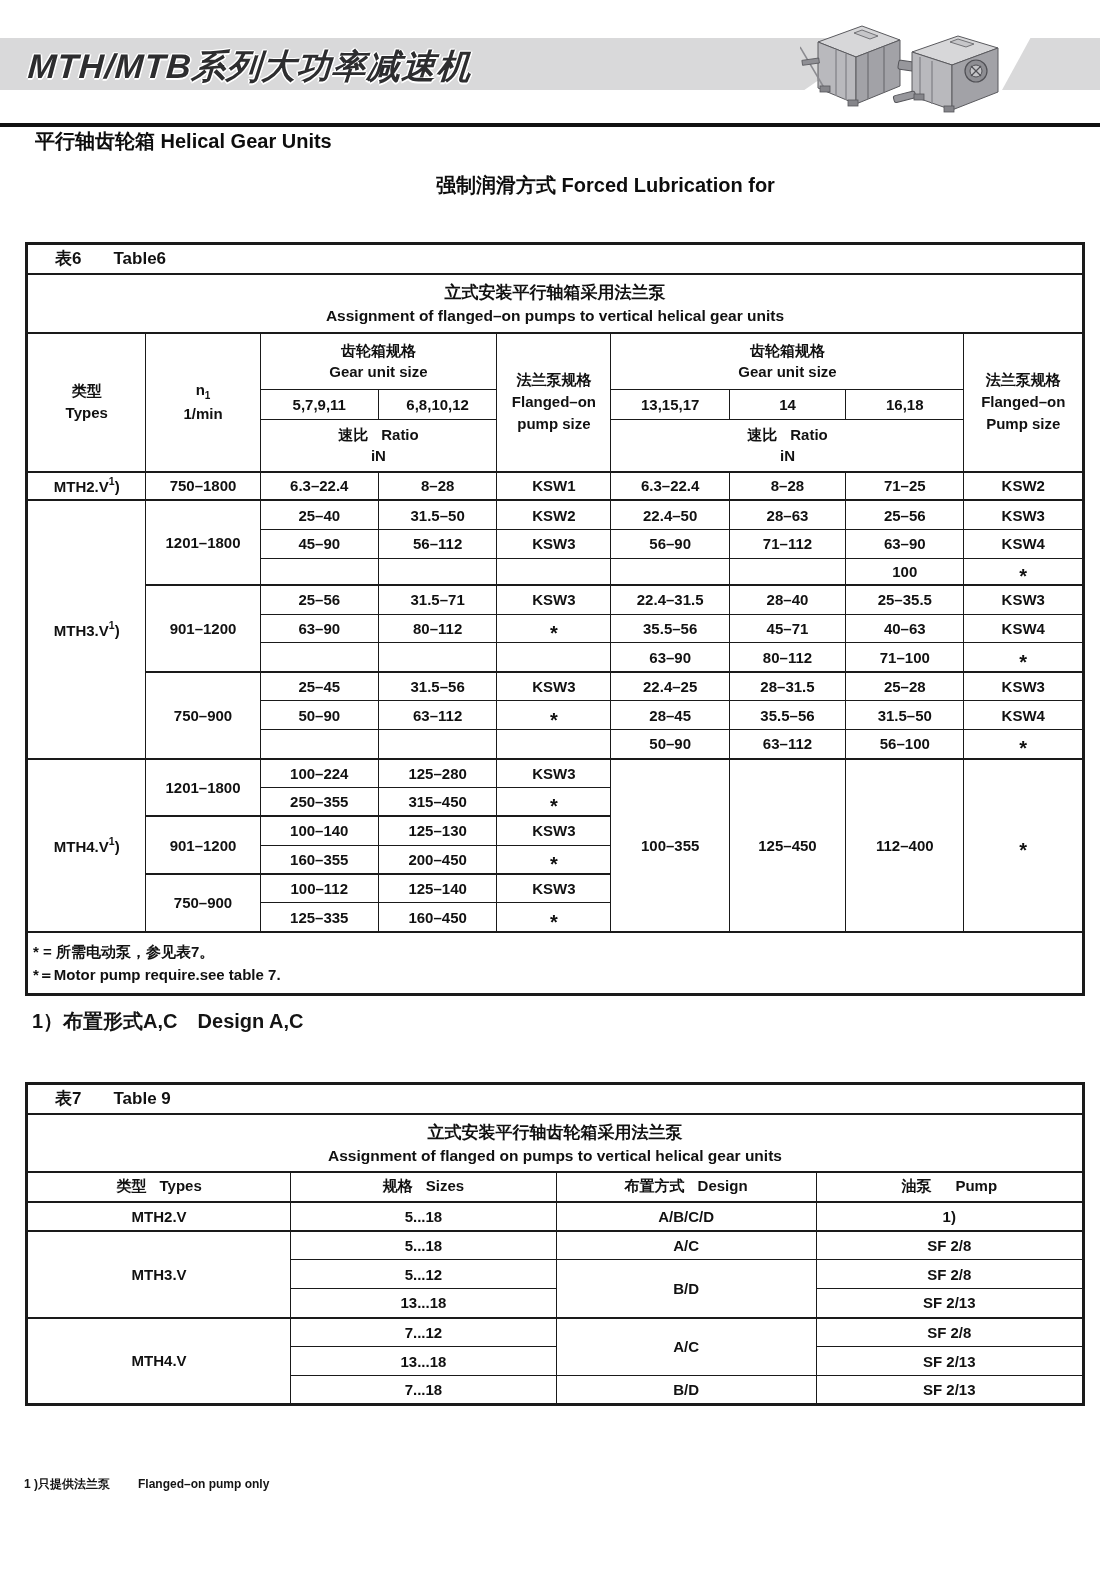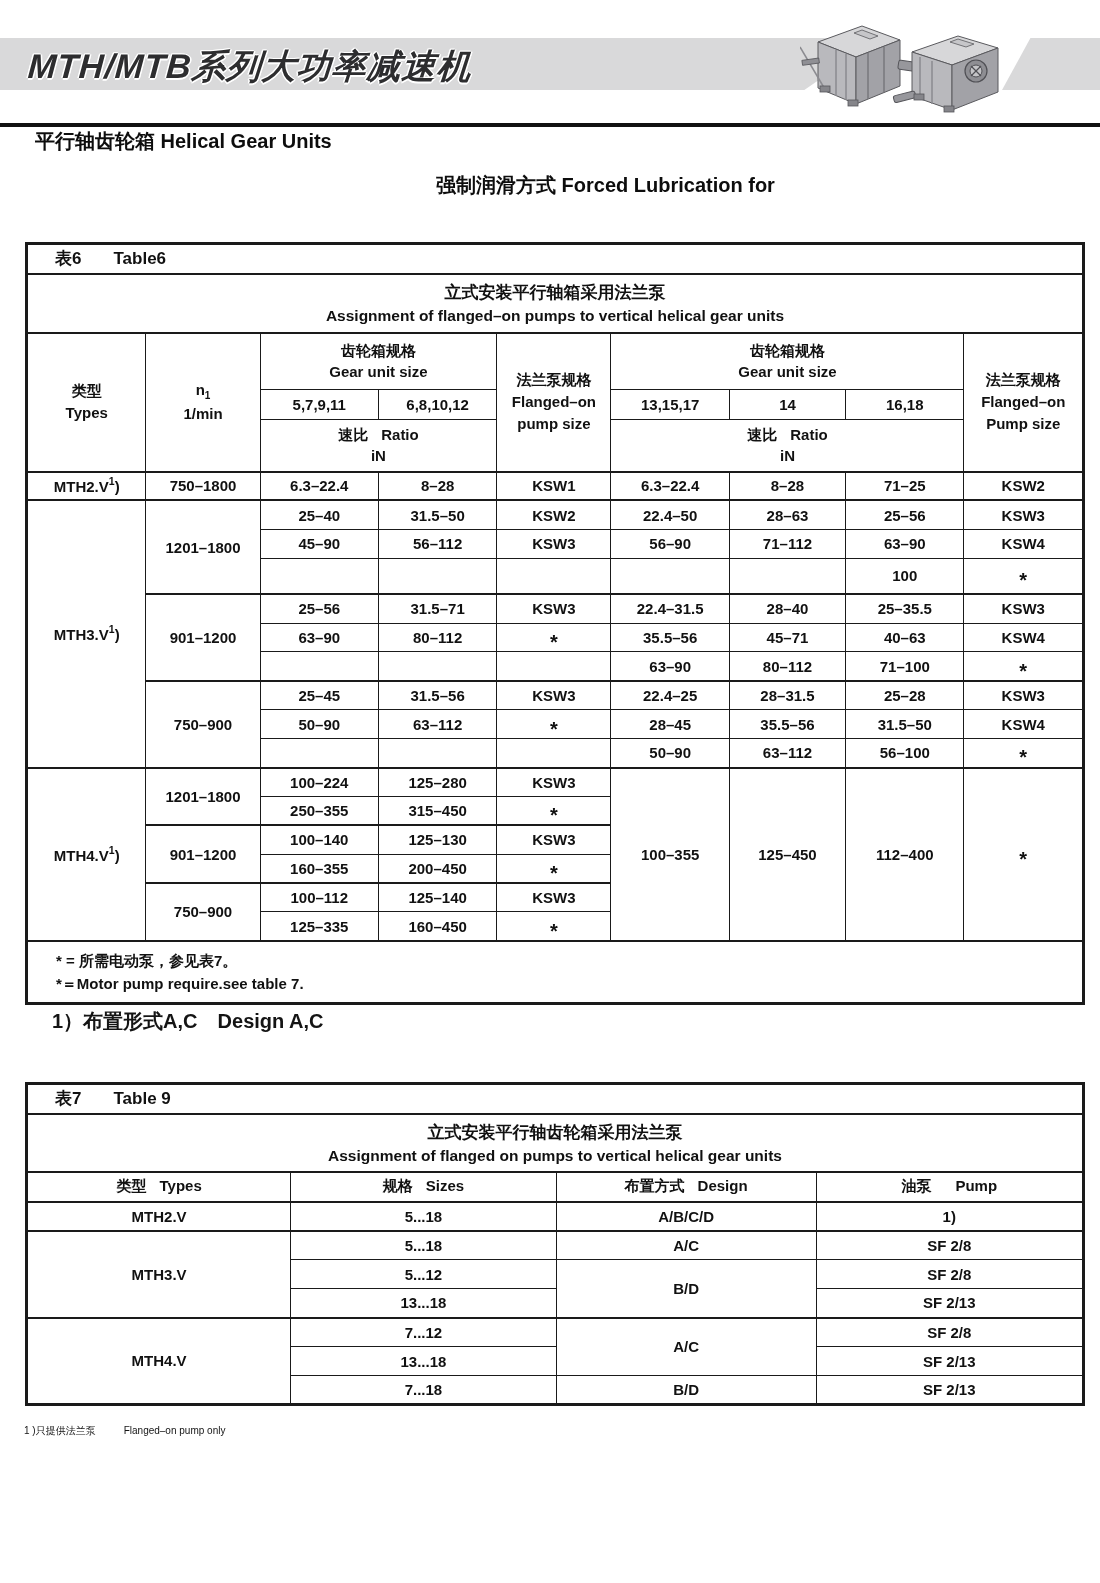--- a/index.html
+++ b/index.html
@@ -34,27 +34,27 @@
   td.ht{border-top:2.5px solid #1a1a1a;}
   tr.caption-row td{text-align:left;padding-left:27px;font-size:17px;border-bottom:2.5px solid #1a1a1a;}
   .cap-gap{margin-left:32px;}
   tr.title-row td{border-bottom:2.5px solid #1a1a1a;}
   .ttl-cn{font-size:17px;font-weight:700;}
   .ttl-en{font-size:15.5px;font-weight:700;margin-top:3px;}
   .hdr-line{line-height:1.45;}
   sub{font-size:10px;}
   sup{font-size:10.5px;position:relative;top:-1px;}
   td.star span{display:inline-block;font-size:20px;transform:translateY(5px);}
-  tr.foot-row td{text-align:left;padding-left:28px;font-size:15px;line-height:1.55;}
+  tr.foot-row td{text-align:left;padding-left:5px;font-size:15px;line-height:1.55;}
   .gap-l{margin-left:13px;}
   .gap-xl{margin-left:24px;}
   
-  .note-design{position:absolute;left:32px;top:1008px;font-size:20px;font-weight:700;white-space:nowrap;margin-left:20px;}
+  .note-design{position:absolute;left:32px;top:1008px;font-size:20px;font-weight:700;white-space:nowrap;}
   .note-design .en{margin-left:20px;}
-  .footnote7{position:absolute;left:24px;top:1424px;font-size:10px;font-weight:400;white-space:nowrap;}
+  .footnote7{position:absolute;left:24px;top:1476px;font-size:12px;font-weight:700;white-space:nowrap;}
   .footnote7 .en{margin-left:28px;}
 </style>
 </head>
 <body>
 
 <div class="page">
 
   <div class="band band-main"></div>
   <div class="band band-right"></div>
 
@@ -195,21 +195,21 @@
           </tr>
           <tr style="height: 28.9px; margin-left: 16px;">
             <td><span>45–90</span></td>
             <td><span>56–112</span></td>
             <td><span>KSW3</span></td>
             <td><span>56–90</span></td>
             <td><span>71–112</span></td>
             <td><span>63–90</span></td>
             <td><span>KSW4</span></td>
           </tr>
-          <tr style="height: 36px;">
+          <tr style="height: 27px;">
             <td class="hb"><span></span></td>
             <td class="hb"><span></span></td>
             <td class="hb"><span></span></td>
             <td class="hb"><span></span></td>
             <td class="hb"><span></span></td>
             <td class="hb"><span>100</span></td>
             <td class="hb star"><span>*</span></td>
           </tr>
           <tr style="height: 28.9px;">
             <td rowspan="3" class="hb"><span>901–1200</span></td>

